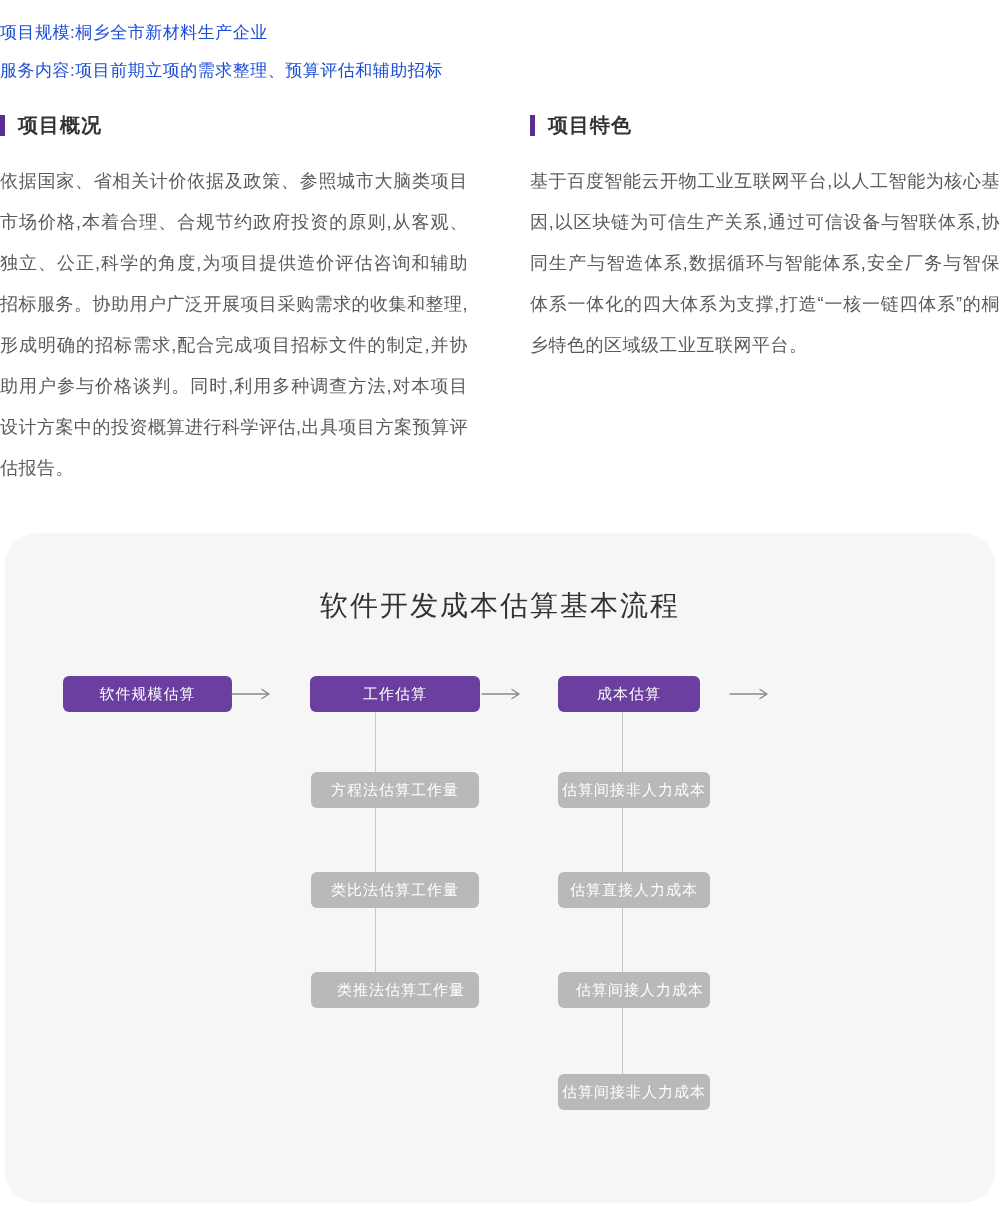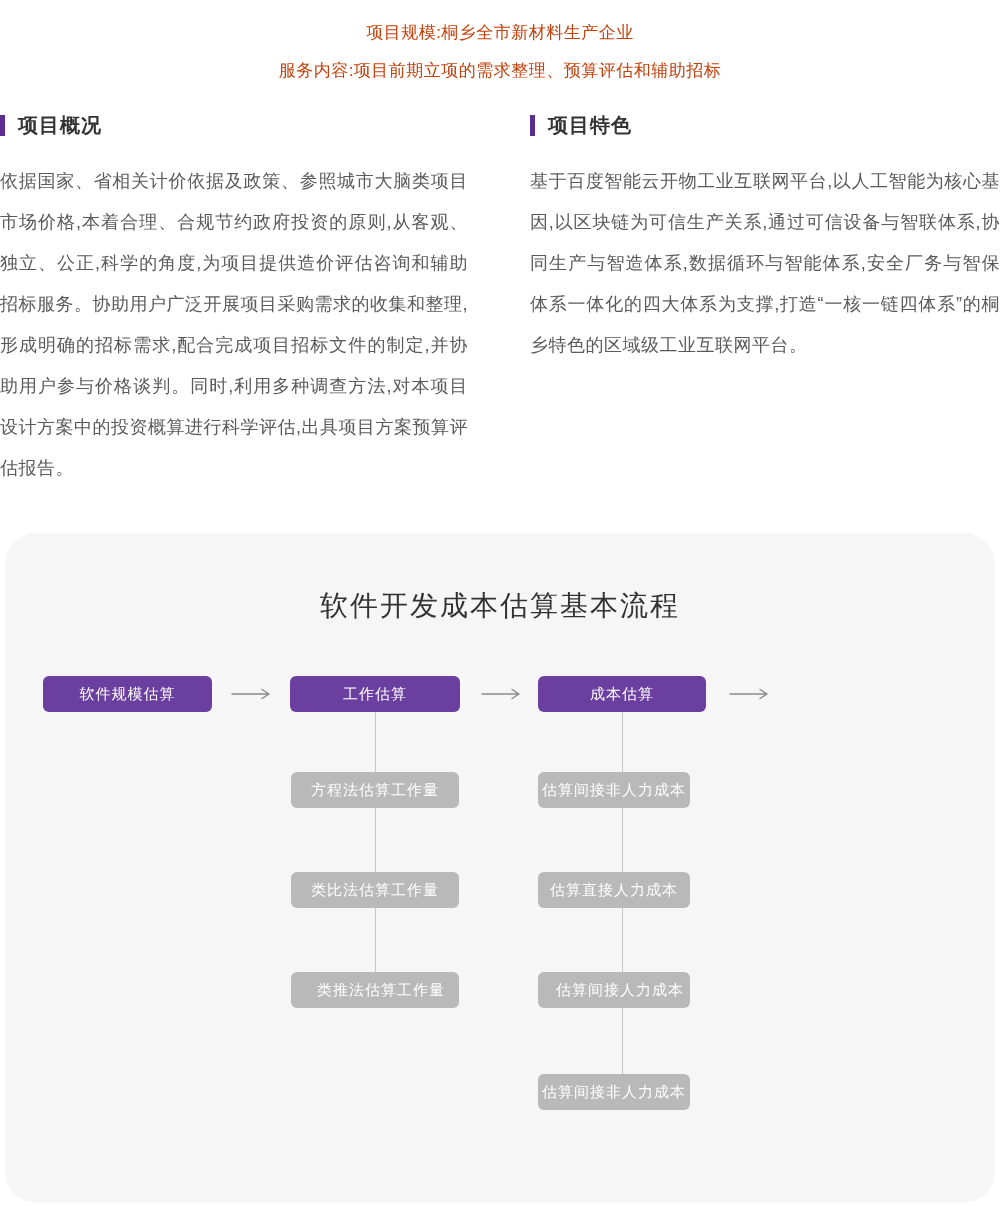--- a/index.html
+++ b/index.html
@@ -4,22 +4,22 @@
 <style>
   * { margin:0; padding:0; box-sizing:border-box; }
   html,body { background:#ffffff; }
   body {
     width:1000px; height:1206px;
     font-family:"Liberation Sans","DejaVu Sans",sans-serif;
   }
   #page { position:relative; width:1000px; height:1206px; background:#fff; overflow:hidden; }
 
   
-  .top-line { position:absolute; left:0; right:0; text-align:center;
-              font-size:17px; color:#c2410c; letter-spacing:0.5px; }
+  .top-line { position:absolute; left:0; right:0; text-align:left;
+              font-size:17px; color:#1d4ed8; letter-spacing:0.5px; }
   .top-line.l1 { top:21px; }
   .top-line.l2 { top:59px; }
 
   
   .info-col { position:absolute; top:112px; }
   .info-col.overview { left:0;  width:468px; }
   .info-col.features { left:530px; width:470px; }
   .section-header { display:flex; align-items:center; }
   .accent-bar { width:5px; height:21px; background:#5c2d91; margin-right:13px; flex:0 0 5px; }
   .section-title { font-size:20px; font-weight:bold; color:#333333; letter-spacing:1px; }
@@ -27,27 +27,27 @@
                   text-align:justify; letter-spacing:0.5px; }
 
   
   .flow-card { position:absolute; left:5px; top:533px; width:990px; height:670px;
                background:#f6f6f7; border-radius:32px; }
   .flow-title { position:absolute; top:54px; left:0; right:0; text-align:center;
                 font-size:28px; font-weight:400; color:#333333; letter-spacing:2px; }
 
   .flow-box { position:absolute; height:36px; border-radius:6px; color:#ffffff;
               font-size:15px; display:flex; align-items:center; justify-content:center;
-              letter-spacing:1px; white-space:nowrap; }
+              letter-spacing:1px; white-space:nowrap;margin-left:20px; }
   .flow-box.main { background:#6b3fa0; top:143px; }
   .flow-box.sub  { background:#b9b9b9; }
 
   .box-1 { left:38px;  width:169px; }
   .box-2 { left:285px; width:170px; }
-  .box-3 { left:533px; width:168px; }
+  .box-3 { left:533px; width:142px; }
   .box-4 { left:781px; width:168px; }
 
   .arrow { position:absolute; top:154px; width:40px; height:14px; }
   .arrow.a1 { left:226px; } .arrow.a2 { left:476px; } .arrow.a3 { left:724px; }
 
   .connector { position:absolute; width:1px; background:#c6c6c6; top:179px; }
   .connector.work { left:370px; height:260px; }
   .connector.cost { left:617px; height:362px; }
 
   .sub-work { left:286px; width:168px; }

